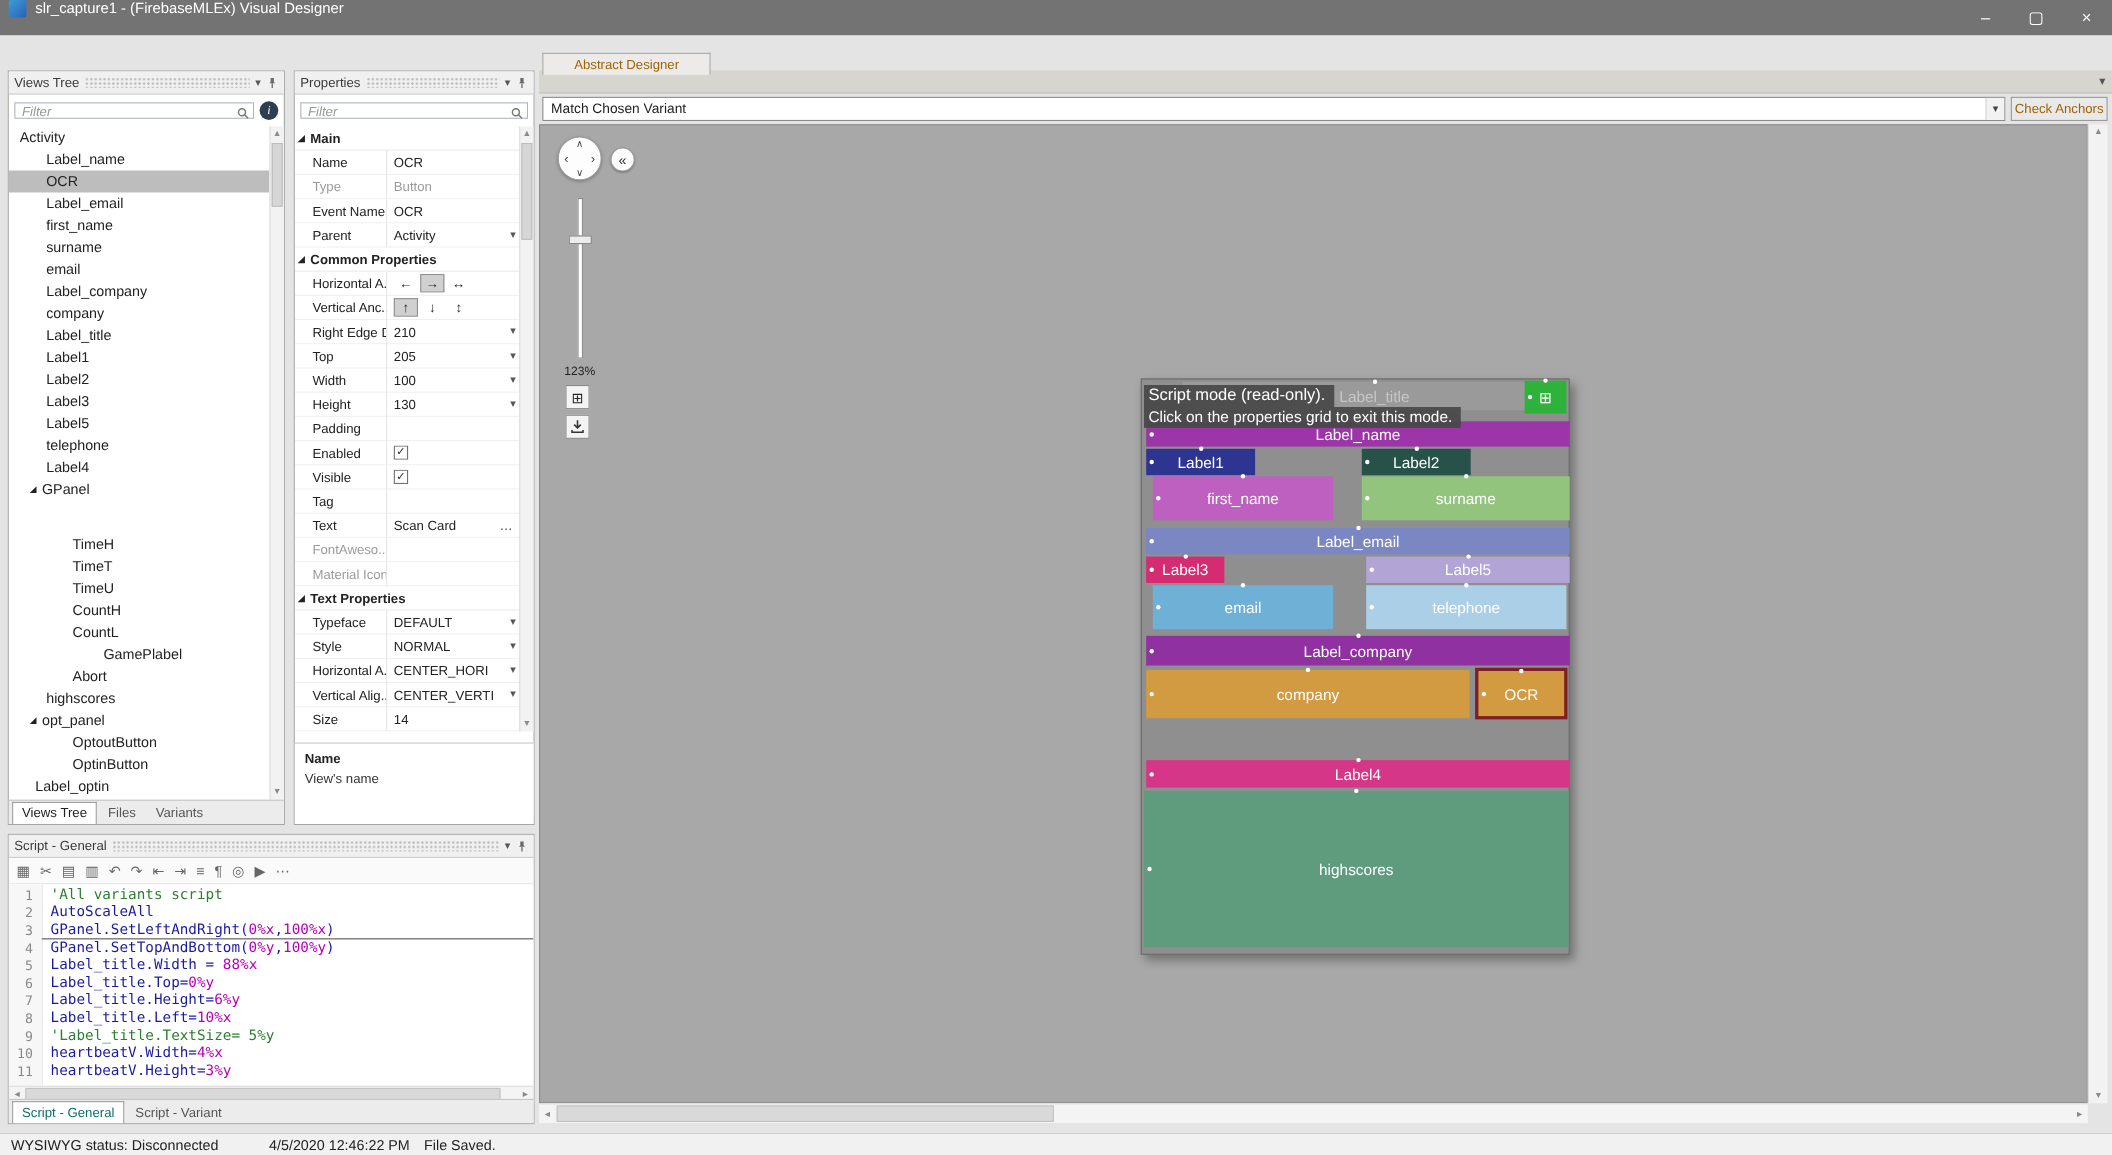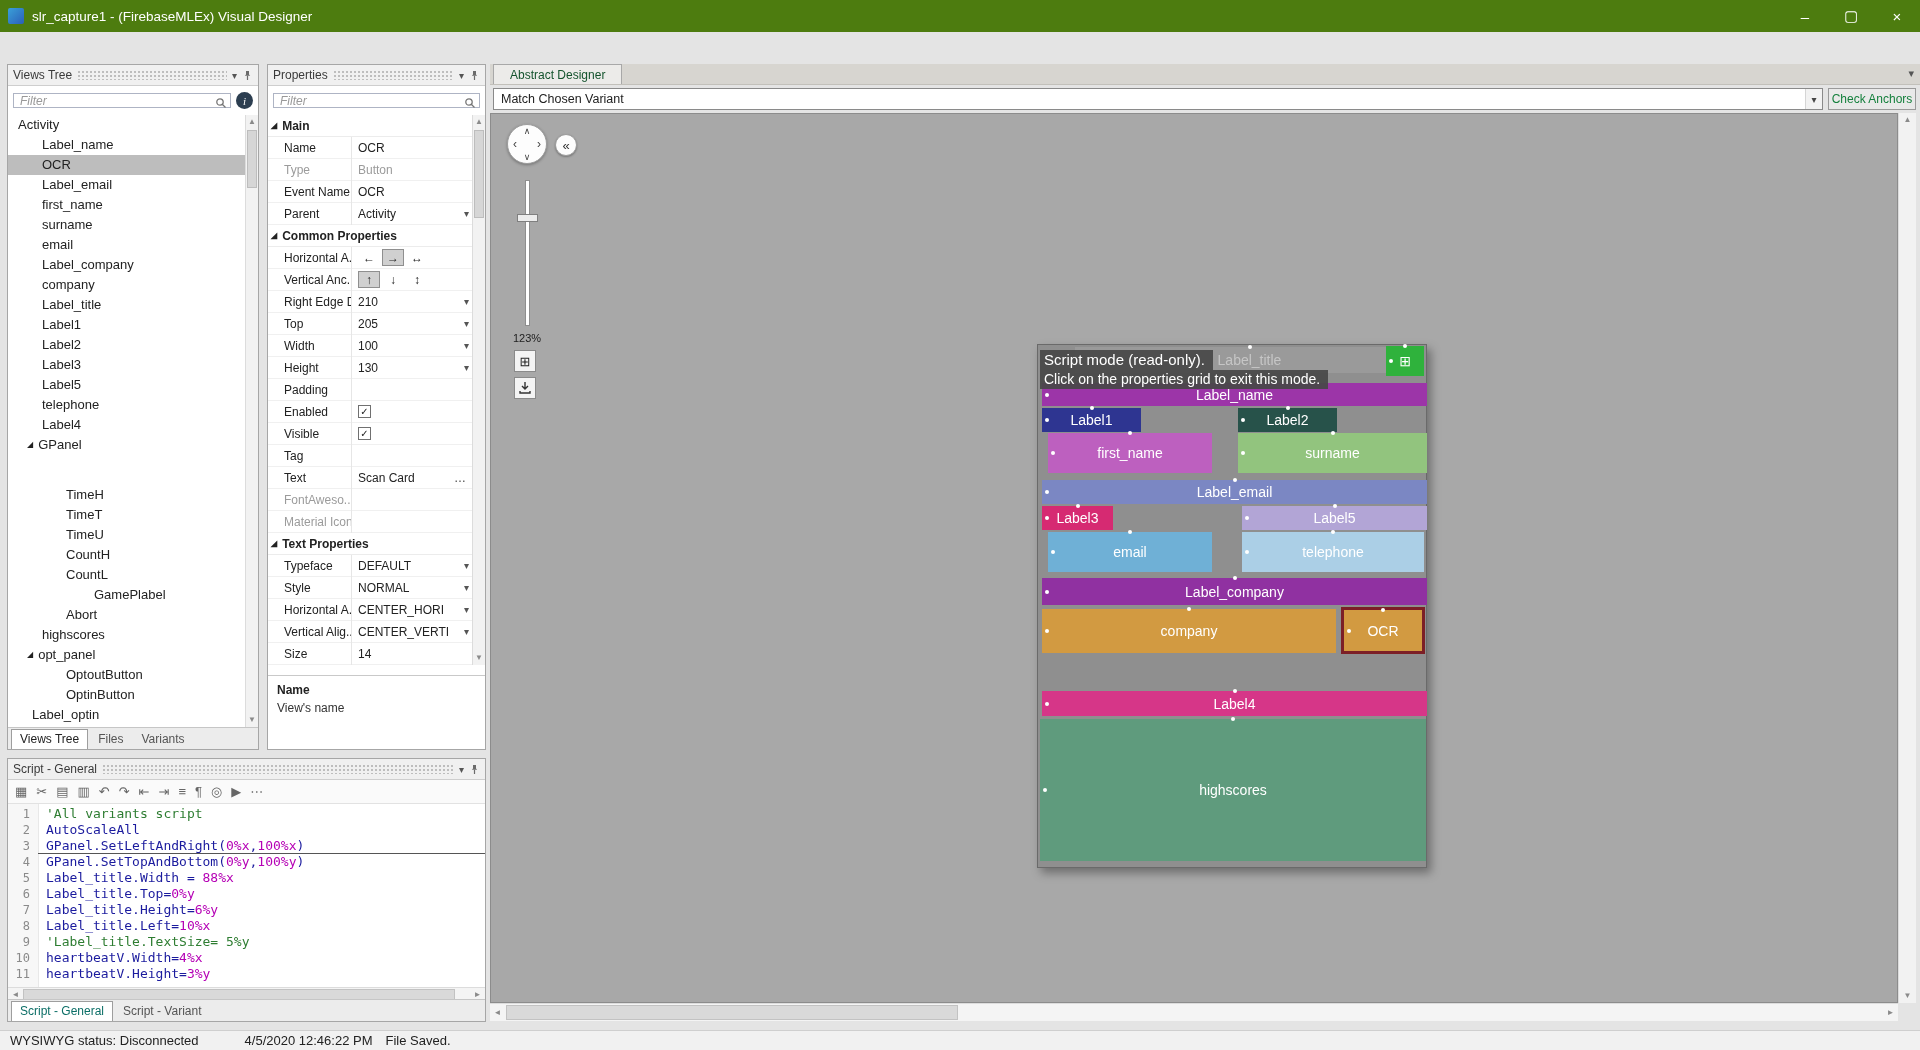--- a/index.html
+++ b/index.html
@@ -1,21 +1,21 @@
 <!DOCTYPE html>
 <html><head>
 <meta charset="utf-8">
 <style>
   *{box-sizing:border-box;margin:0;padding:0;}
   html,body{width:1920px;height:1050px;}
   body{font-family:"Liberation Sans",sans-serif;background:#e4e4e4;overflow:hidden;position:relative;font-size:13px;color:#222;}
   #app{position:absolute;inset:0;}
 
   
-  .titlebar{position:absolute;left:0;top:0;width:1920px;height:32px;background:#4d7c0f;color:#fff;display:flex;align-items:center;padding-left:8px;gap:8px;}
+  .titlebar{position:absolute;left:0;top:0;width:1920px;height:32px;background:#737373;color:#fff;display:flex;align-items:flex-start;padding-left:8px;gap:8px;}
   .app-icon{width:16px;height:16px;background:linear-gradient(135deg,#3aa0d8,#2b5fb8);border-radius:2px;flex:none;}
   .title-text{font-size:13.5px;}
   .win-controls{margin-left:auto;display:flex;height:100%;}
   .win-btn{width:46px;height:32px;display:flex;align-items:center;justify-content:center;font-size:15px;color:#fff;}
 
   
   .menubar{position:absolute;left:0;top:32px;width:1920px;height:26px;background:#f0f0f0;border-bottom:1px solid #d8d8d8;display:flex;align-items:stretch;font-size:13px;color:#222;}
   .menu-item{padding:5px 9px;display:flex;align-items:center;}
 
   
@@ -82,26 +82,26 @@
   .line-body{flex:1;padding-left:8px;white-space:pre;}
   .code-line.current .line-body{border-bottom:1px solid #555;}
   .tok-comment{color:#2e7d32;}
   .tok-code{color:#1b1b9e;}
   .tok-num{color:#b500b5;}
   #script-hscroll{left:0;right:0;top:228px;height:14px;}
   #script-tabs{height:22px;}
 
   
   .doc-tabstrip{position:absolute;background:#d7d5d0;border-bottom:1px solid #c2c0ba;}
-  .doc-tab{position:absolute;left:3px;bottom:0;height:20px;padding:0 16px;background:#ecebe9;border:1px solid #a8a8a8;border-bottom:none;font-size:12px;color:#14532d;display:flex;align-items:center;}
+  .doc-tab{position:absolute;left:3px;bottom:16px;height:20px;padding:0 28px;background:#ecebe9;border:1px solid #a8a8a8;border-bottom:none;font-size:12px;color:#a16207;display:flex;align-items:center;}
   .doc-tab-chevron{position:absolute;right:6px;top:3px;font-size:11px;color:#555;}
   .variant-bar{position:absolute;background:#e4e4e4;}
   .combo{position:absolute;left:3px;top:2px;width:1330px;height:22px;background:#fff;border:1px solid #8a8a8a;display:flex;align-items:center;padding-left:7px;font-size:12.5px;color:#222;}
   .combo-arrow{position:absolute;right:0;top:0;bottom:0;width:17px;background:#f2f2f2;border-left:1px solid #d5d5d5;display:flex;align-items:center;justify-content:center;font-size:10px;color:#444;}
-  .btn{position:absolute;right:4px;top:2px;width:88px;height:22px;background:#e9e9e9;border:1px solid #9a9a9a;font-size:12px;color:#15803d;display:flex;align-items:center;justify-content:center;}
+  .btn{position:absolute;right:4px;top:2px;width:88px;height:22px;background:#e9e9e9;border:1px solid #9a9a9a;font-size:12px;color:#a16207;display:flex;align-items:center;justify-content:center;}
   .canvas{position:absolute;background:#a8a8a8;border:1px solid #8c8c8c;overflow:hidden;}
 
   .dpad{position:absolute;left:16px;top:10px;width:40px;height:40px;border-radius:50%;background:#fdfdfd;border:1px solid #9c9c9c;box-shadow:0 1px 3px rgba(0,0,0,.3);}
   .dp{position:absolute;color:#444;font-size:9px;}
   .dp.up{top:1px;left:50%;transform:translateX(-50%);}
   .dp.down{bottom:1px;left:50%;transform:translateX(-50%);}
   .dp.left{left:5px;top:50%;transform:translateY(-50%);font-size:12px;}
   .dp.right{right:5px;top:50%;transform:translateY(-50%);font-size:12px;}
   .backbtn{position:absolute;left:64px;top:20px;width:22px;height:22px;border-radius:50%;background:#fdfdfd;border:1px solid #9c9c9c;display:flex;align-items:center;justify-content:center;font-size:13px;color:#333;box-shadow:0 1px 2px rgba(0,0,0,.3);}
   .zoom-track{position:absolute;left:34px;top:66px;width:5px;height:146px;background:#fff;border:1px solid #8e8e8e;}

